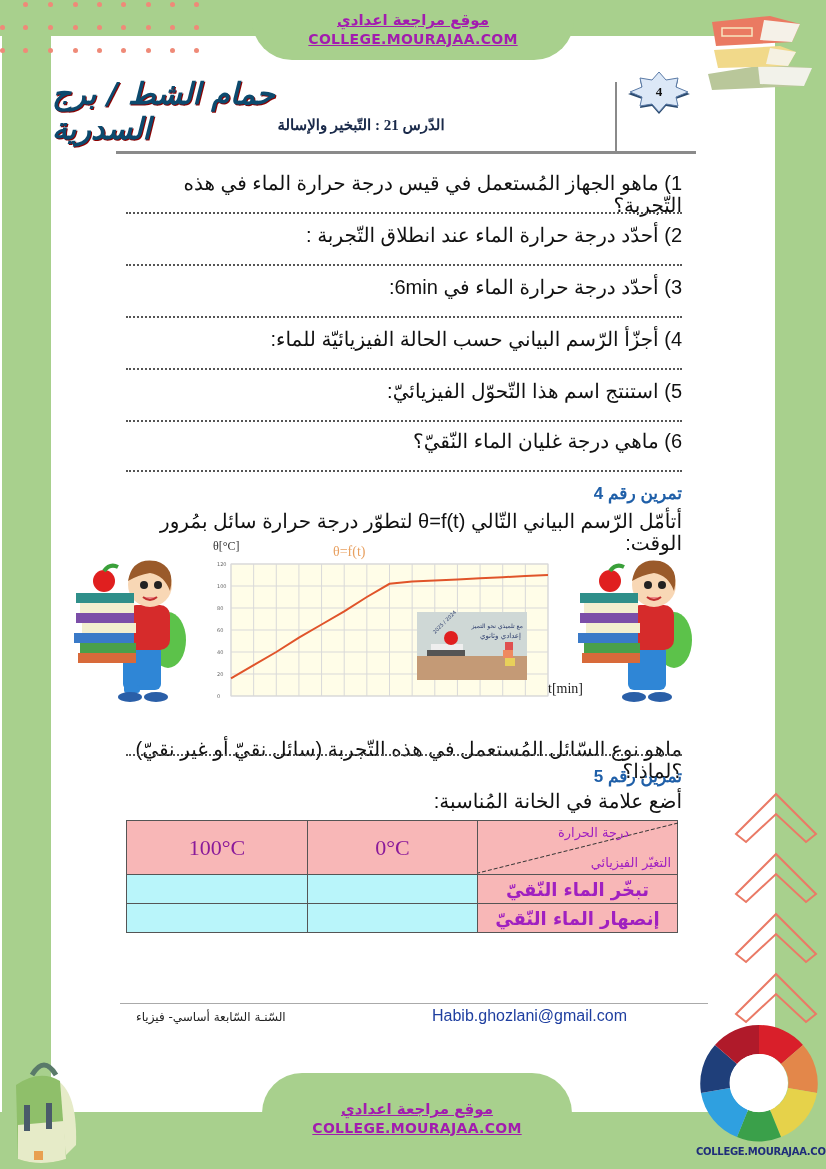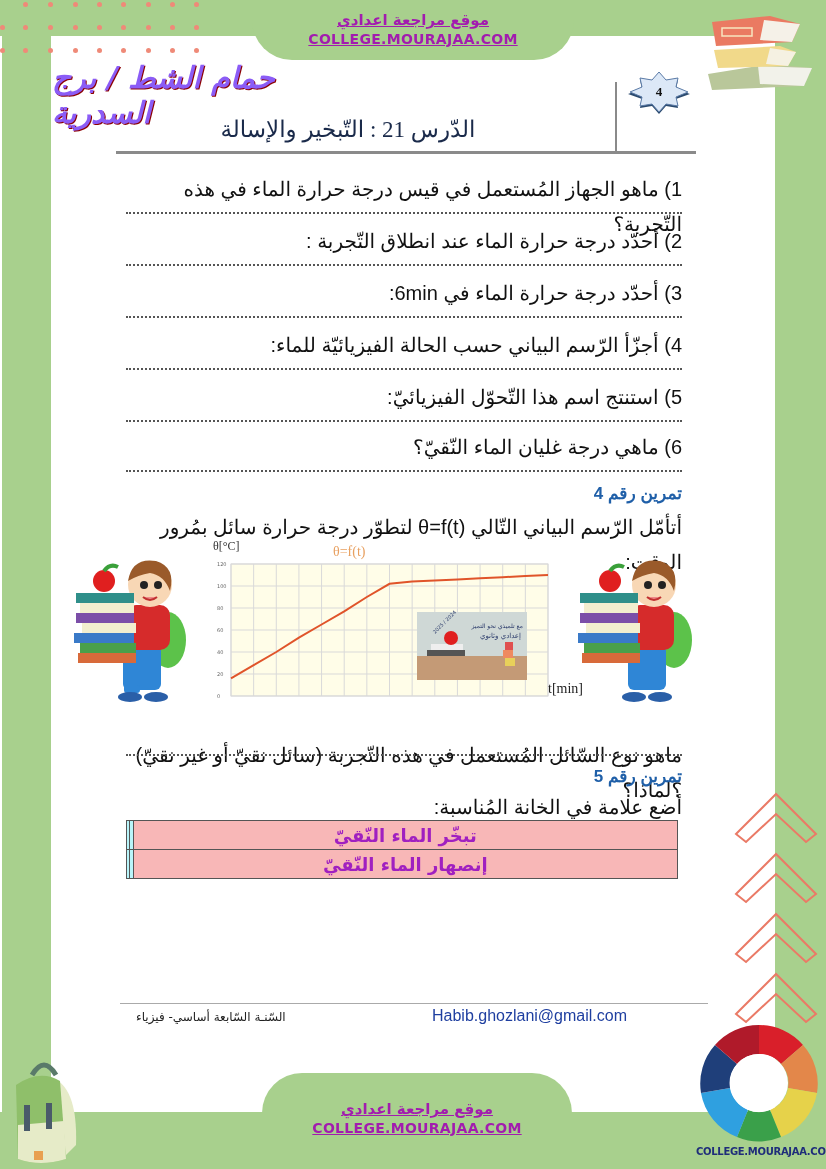--- a/index.html
+++ b/index.html
@@ -6,33 +6,33 @@
   html, body { width: 826px; height: 1169px; overflow: hidden; background: #ffffff; }
   body { position: relative; font-family: "Liberation Serif", serif; color: #111; }
 
   .green { background: #a8d08d; position: absolute; }
   .dot { position: absolute; width: 5px; height: 5px; border-radius: 50%; background: #ef8a78; }
 
   .site-tab { position: absolute; text-align: center; color: #a21caf; font-family: "DejaVu Sans", sans-serif; font-weight: bold; }
   .site-tab .ar { font-size: 15px; text-decoration: underline; line-height: 20px; }
   .site-tab .en { font-size: 14px; text-decoration: underline; letter-spacing: 0.3px; line-height: 18px; }
 
-  .school-name { position: absolute; left: 52px; top: 60px; width: 270px; text-align: left; direction: rtl;
-    font-family: "DejaVu Serif", serif; font-style: italic; font-weight: bold; font-size: 30px; color: #8b5cf6;
+  .school-name { position: absolute; left: 52px; top: 76px; width: 270px; text-align: left; direction: rtl;
+    font-family: "DejaVu Serif", serif; font-style: italic; font-weight: bold; font-size: 30px; color: #0c4a6e;
     text-shadow: 1px 1px 0 #8b0000; }
 
-  .lesson-title { position: absolute; left: 183px; top: 116px; width: 330px; text-align: center; direction: rtl;
-    font-size: 23px; font-weight: normal; color: #1a2a4a; }
+  .lesson-title { position: absolute; left: 196px; top: 116px; width: 330px; text-align: center; direction: rtl;
+    font-size: 15px; font-weight: bold; color: #1a2a4a; }
   .header-vline { position: absolute; left: 615px; top: 82px; width: 2px; height: 71px; background: #8a8a8a; }
   .header-hline-r { position: absolute; left: 116px; top: 151px; width: 580px; height: 3px; background: #8a8a8a; }
 
   .badge { position: absolute; left: 626px; top: 72px; width: 66px; height: 44px; }
   .badge-num { position: absolute; left: 0; top: 12px; width: 66px; text-align: center; font-size: 13px; font-weight: bold; color: #111; }
 
-  .q { position: absolute; left: 126px; width: 556px; direction: rtl; text-align: right; font-size: 20px; line-height: 35px; color: #111; font-family: "Liberation Sans", sans-serif; }
+  .q { position: absolute; left: 126px; width: 556px; direction: rtl; text-align: right; font-size: 20px; line-height: 22px; color: #111; font-family: "Liberation Sans", sans-serif; }
   .dots-line { position: absolute; left: 126px; width: 556px; border-bottom: 2px dotted #555; height: 2px; }
 
   .ex-title { position: absolute; left: 126px; width: 556px; direction: rtl; text-align: right; font-size: 17px; font-weight: bold; color: #1f5fa8; font-family: "Liberation Sans", sans-serif; }
 
   .chart-wrap { position: absolute; left: 205px; top: 538px; width: 352px; height: 160px; }
   .chart-wrap svg { position: absolute; left: 0; top: 0; }
 
   .kid { position: absolute; width: 150px; height: 160px; }
 
   table.grid { position: absolute; left: 126px; top: 820px; width: 552px; border-collapse: collapse; direction: rtl; }
@@ -282,20 +282,31 @@
 </svg>
 
 <div class="q" style="top:738px">ماهو نوع السّائل المُستعمل في هذه التّجربة (سائل نقيّ أو غير نقيّ) ؟لماذا؟</div>
 <div class="dots-line" style="top:754px"></div>
 
 <div class="ex-title" style="top:766px">تمرين رقم 5</div>
 <div class="q" style="top:790px">أضع علامة في الخانة المُناسبة:</div>
 
 <table class="grid">
   <tbody>
+      <tr>
+    <td class="th-pink diag-cell">
+      <svg style="position:absolute;left:0;top:0" width="200" height="54">
+            <line x1="200" y1="2" x2="0" y2="52" stroke="#333" stroke-width="1" stroke-dasharray="4,2"></line>
+          </svg>
+      <span class="diag-top">درجة الحرارة</span>
+      <span class="diag-bot">التغيّر الفيزيائي</span>
+    </td>
+    <td class="th-pink temp-head" style="width:170px">0°C</td>
+    <td class="th-pink temp-head">100°C</td>
+  </tr>
   <tr>
     <td class="td-pink">تبخّر الماء النّقيّ</td>
     <td class="td-cyan"></td>
     <td class="td-cyan"></td>
   </tr>
   <tr>
     <td class="td-pink">إنصهار الماء النّقيّ</td>
     <td class="td-cyan"></td>
     <td class="td-cyan"></td>
   </tr>

